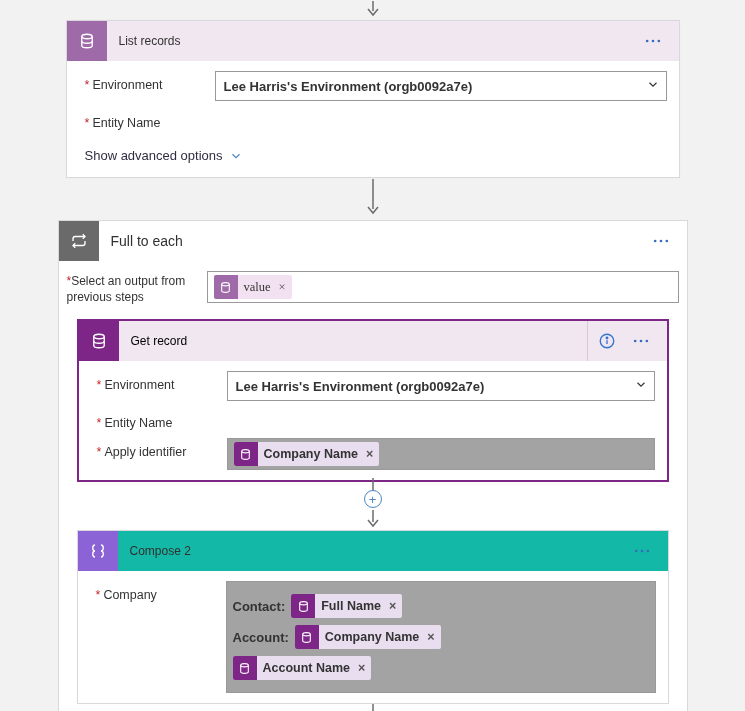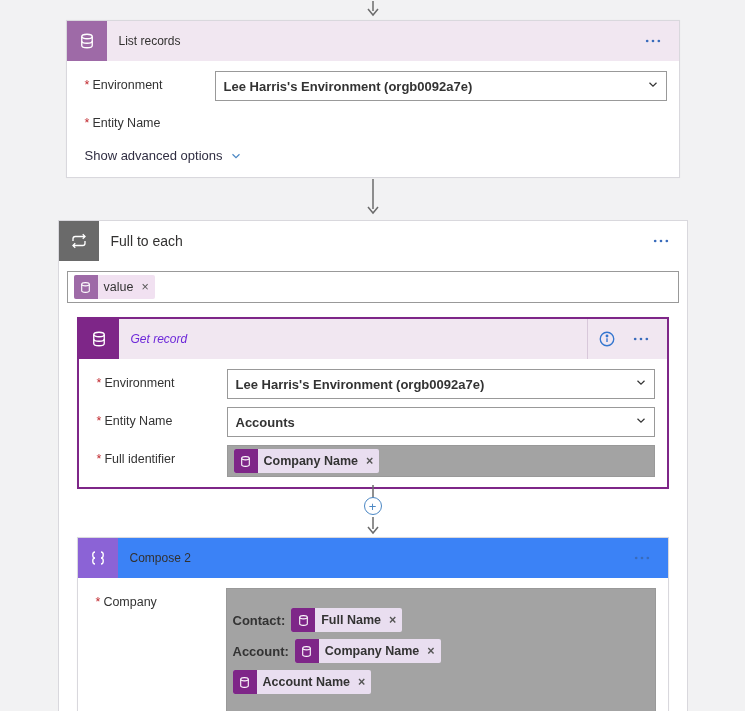--- a/index.html
+++ b/index.html
@@ -37,46 +37,46 @@
   .hdr-icon {
     width:40px; height:40px; display:flex; align-items:center; justify-content:center;
     color:#fff;
   }
   .hdr-title { padding-left:12px; font-size:12px; color:#323130; }
   .hdr-spacer { flex:1; }
   .hdr-btn { width:28px; height:28px; display:flex; align-items:center; justify-content:center; color:#3476cf; cursor:pointer; }
   .hdr-btn.dots { color:#386bbb; }
   .hdr.light { background:#f1e7f1; color:#333; }
   .hdr.light .hdr-icon { background:#9e6aa7; }
-  .hdr.light2 { background:#3b82f6; }
+  .hdr.light2 { background:#14b8a6; }
   .hdr.light2 .hdr-icon { background:#8b63d6; }
   .hdr.selhdr { background:#f1e7f1; }
   .hdr.selhdr .hdr-icon { background:#7e2688; }
-  .hdr.selhdr .hdr-title { color:#6d28d9; font-weight:400;font-style:italic; }
+  .hdr.selhdr .hdr-title { color:#000000; font-weight:400; }
 
   .body { padding:10px 12px 10px 18px; display:flex; flex-direction:column; gap:8px; }
 
   .row { display:flex; align-items:flex-start; gap:4px; }
   .label { width:126px; padding-top:7px; font-size:12.5px; color:#333; display:flex; gap:3px; }
   .req { color:#c0272d; }
   .field { flex:1;font-weight:bold; }
 
   .select {
     width:100%; height:30px; border:1px solid #999;
     display:flex; align-items:center; padding:0 30px 0 8px;
     position:relative; font-size:13px; color:#333; background:#fff;
     cursor:pointer;
   }
   .select .chev { position:absolute; right:6px; top:50%; transform:translateY(-50%); }
   .input-box {
     width:100%; min-height:30px; border:1px solid #999;
     display:flex; align-items:center; padding:3px 6px;
     flex-wrap:wrap; gap:6px; font-size:13px; background:#a3a3a3;
   }
-  .input-box.multi { padding:19px 6px; row-gap:7px; align-items:flex-start; }
+  .input-box.multi { padding:12px 6px; row-gap:7px; align-items:flex-start; }
   .plainline { display:flex; align-items:center; gap:6px; flex-wrap:wrap; }
 
   .token {
     display:inline-flex; align-items:center; height:24px;
     padding:0 6px 0 0; gap:6px;
     border-radius:2px;
     font-size:12.5px;
   }
   .token .t-icon {
     width:24px; height:24px; display:flex; align-items:center; justify-content:center;
@@ -101,21 +101,21 @@
   .loop-hdr {
     display:flex; align-items:center; height:40px;
     color:#333;
   }
   .loop-hdr .hdr-icon { background:#6a6a6a; }
   .loop-hdr .hdr-title { font-size:14px; }
   .loop-body { padding:10px 8px 2px 8px; }
 
   .srow { display:flex; gap:4px; align-items:flex-start; margin-bottom:14px; }
   .srow .slabel { width:136px; font-size:12px; color:#333; line-height:1.35; padding-top:2px; }
-  .srow .sfield { flex:1; }
+  .srow .sfield { flex:1;font-family:Liberation Serif, serif; }
   .sinput {
     width:100%; min-height:32px; border:1px solid #999; padding:3px 6px;
     display:flex; align-items:center; gap:6px; background:#fff;
   }
 
   .inner-flow { display:flex; flex-direction:column; align-items:center; }
 
   .inner-card { width: 592px; }
 
   
@@ -219,20 +219,23 @@
             <circle cx="5" cy="12" r="1.6"></circle>
             <circle cx="12" cy="12" r="1.6"></circle>
             <circle cx="19" cy="12" r="1.6"></circle>
           </svg>
       </div>
     </div>
 
     <div class="loop-body">
 
       <div class="srow">
+        <div class="slabel">
+          <span style="color:#c0272d">*</span><span>Select an output from previous steps</span>
+        </div>
         <div class="sfield">
           <div class="sinput">
             <span class="token purpleA">
               <span class="t-icon">
                 <svg width="13" height="13" viewBox="0 0 24 24" fill="none" stroke="#fff" stroke-width="2">
                     <ellipse cx="12" cy="6" rx="7" ry="3"></ellipse>
                     <path d="M5 6v12c0 1.7 3.1 3 7 3s7-1.3 7-3V6"></path>
                   </svg>
               </span>
               <span>value</span>
@@ -285,35 +288,25 @@
                       </svg>
                   </span>
                 </div>
               </div>
             </div>
             <div class="row">
               <div class="label">
                 <span class="req">*</span>
                 <span>Entity Name</span>
               </div>
-              <div class="field">
-                <div class="select">
-                  <span>Accounts</span>
-                  <span class="chev">
-                    <svg width="14" height="14" viewBox="0 0 24 24" fill="none" stroke="#333" stroke-width="2">
-                        <path d="M6 9l6 6 6-6"></path>
-                      </svg>
-                  </span>
-                </div>
-              </div>
             </div>
             <div class="row">
               <div class="label">
                 <span class="req">*</span>
-                <span>Full identifier</span>
+                <span>Apply identifier</span>
               </div>
               <div class="field">
                 <div class="input-box">
                   <span class="token purpleB">
                     <span class="t-icon">
                       <svg width="13" height="13" viewBox="0 0 24 24" fill="none" stroke="#fff" stroke-width="2">
                           <ellipse cx="12" cy="6" rx="7" ry="3"></ellipse>
                           <path d="M5 6v12c0 1.7 3.1 3 7 3s7-1.3 7-3V6"></path>
                         </svg>
                     </span>

